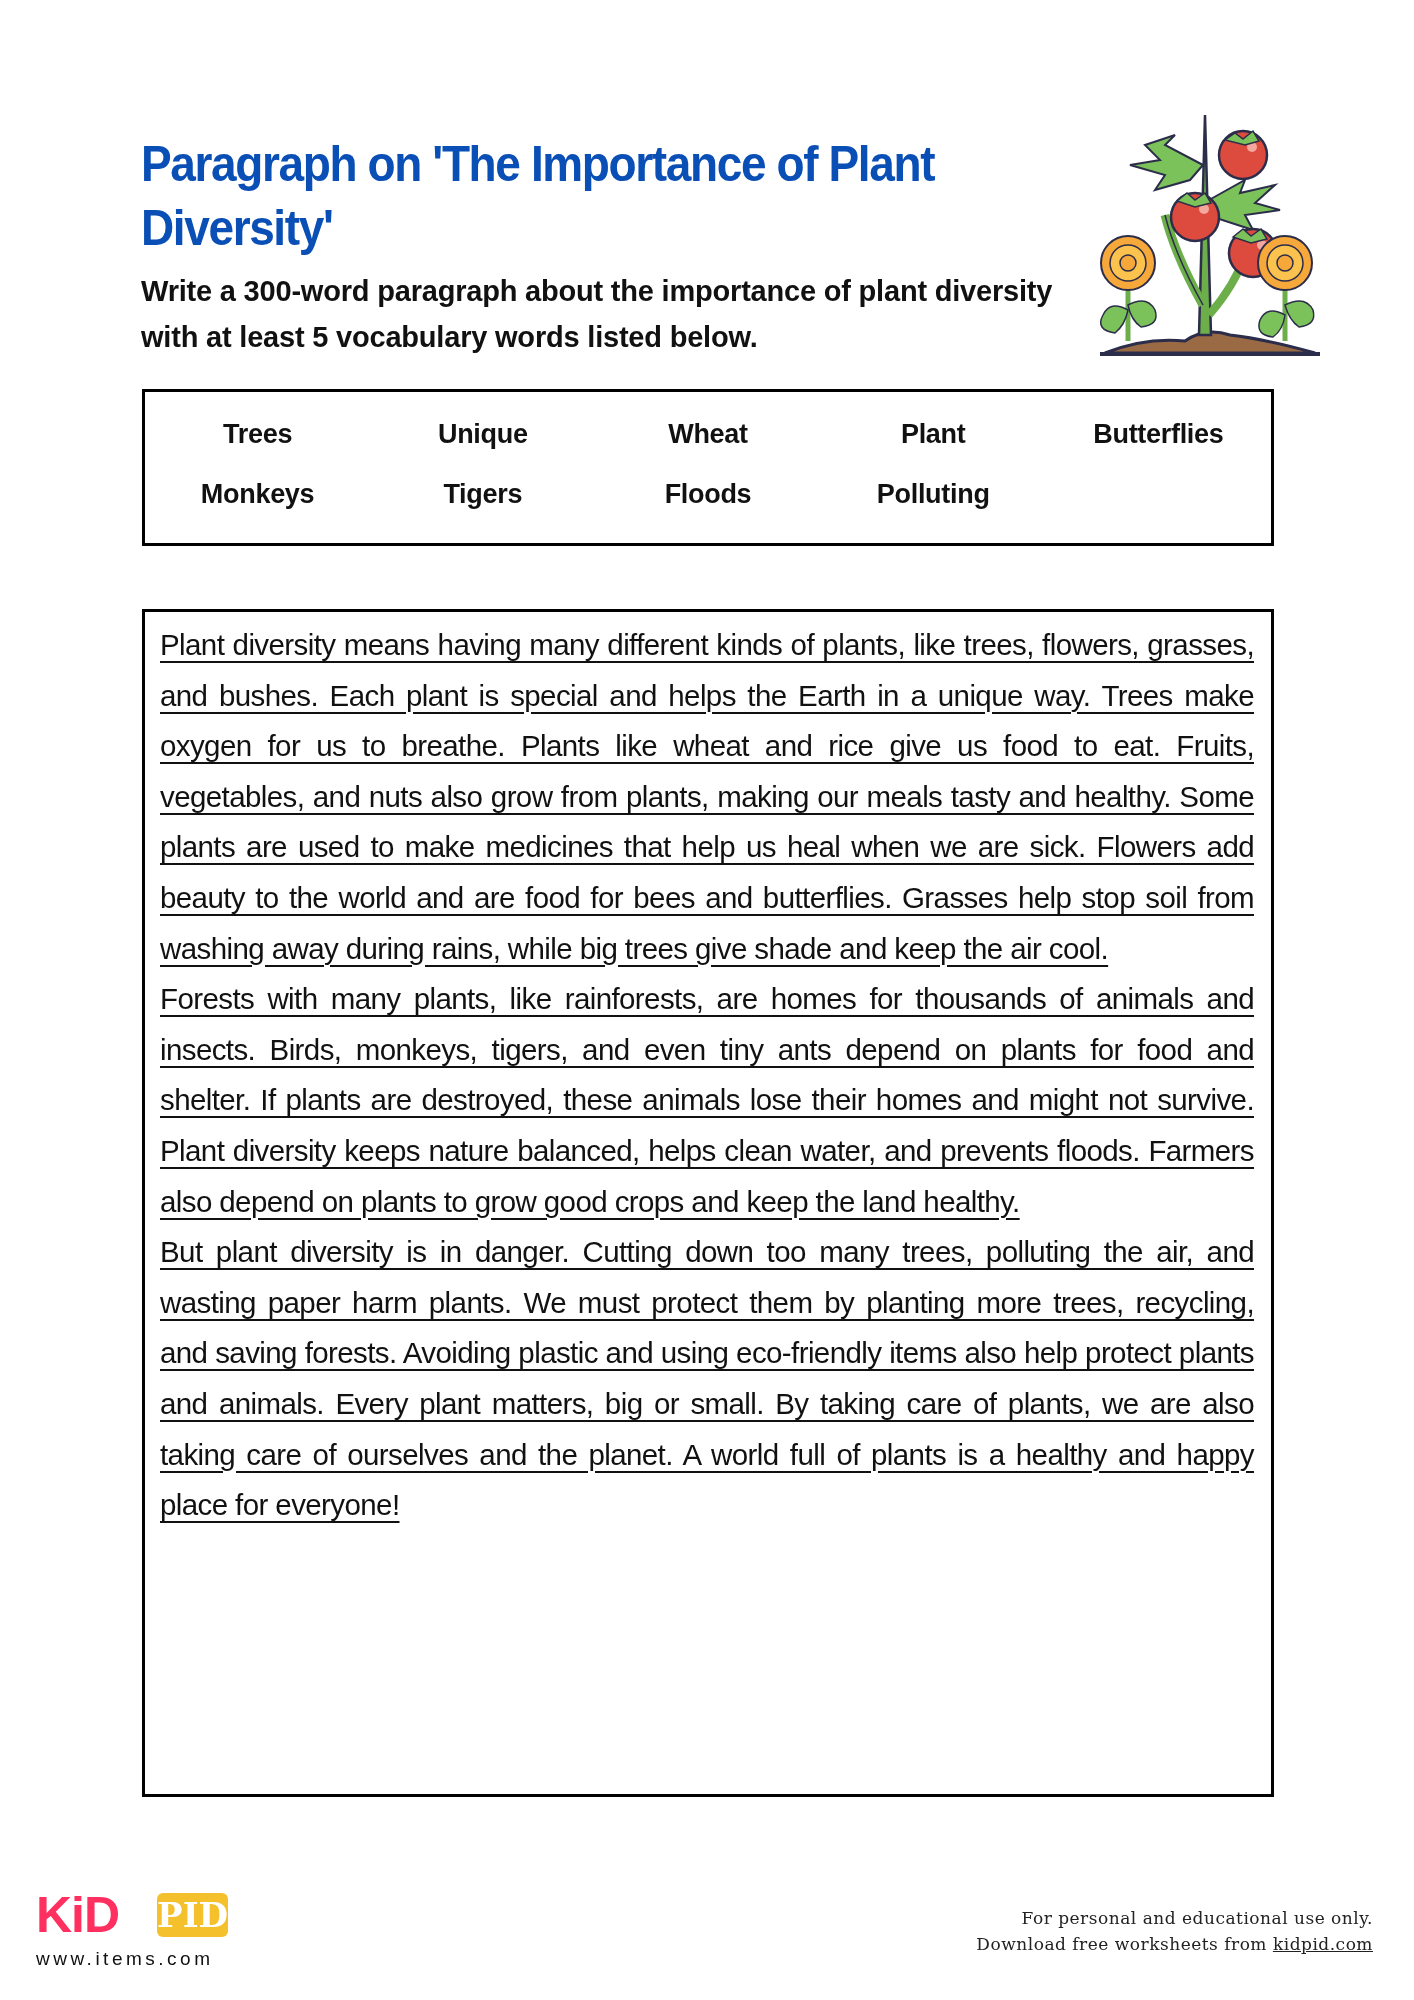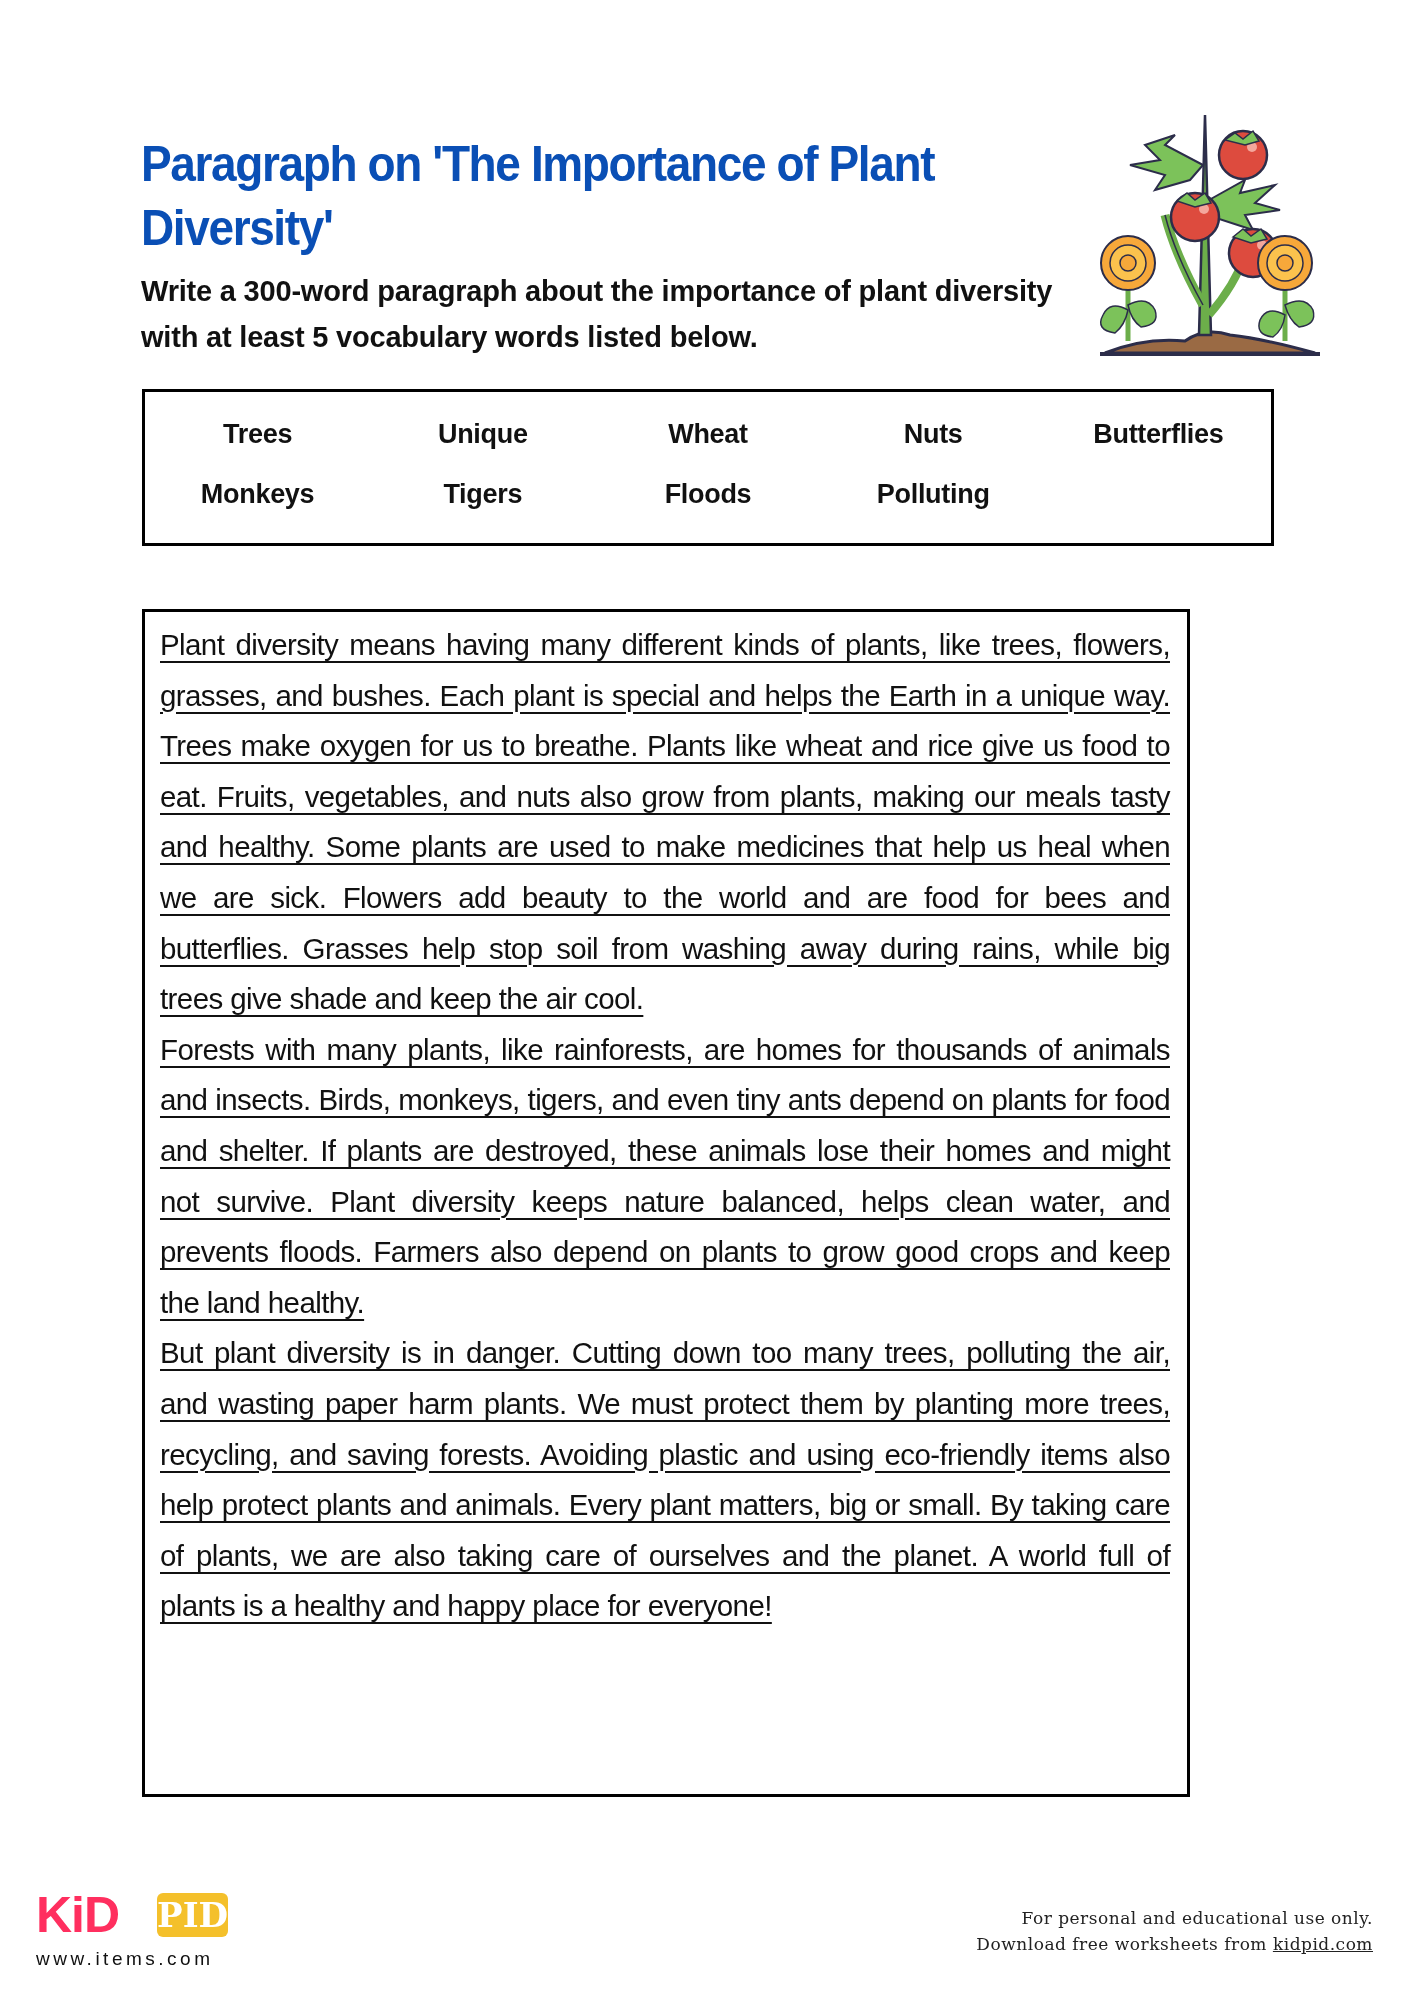--- a/index.html
+++ b/index.html
@@ -25,21 +25,21 @@
       border: 3px solid #000;
       display: grid; grid-template-columns: repeat(5, 1fr); grid-template-rows: 1fr 1fr;
       padding: 12px 0 18px 0;
     }
     .vocab-word {
       display: flex; align-items: center; justify-content: center;
       font-weight: 700; font-size: 27px; letter-spacing: -0.3px; color: #111;
     }
 
     .para-box {
-      position: absolute; left: 142px; top: 609px; width: 1048px; height: 1188px;
+      position: absolute; left: 142px; top: 609px; width: 1132px; height: 1188px;
       border: 3px solid #000; padding: 8px 17px 0 15px;
     }
     .para {
       font-family: "Liberation Sans", sans-serif; font-size: 29.5px; line-height: 50.6px;
       text-align: justify; text-decoration: underline; text-decoration-thickness: 2px;
       text-underline-offset: 6px; color: #111; letter-spacing: -0.6px;
     }
 
     .logo { position: absolute; left: 36px; top: 1890px; }
     .logo-row { display: flex; align-items: center; gap: 32px; }
@@ -104,21 +104,21 @@
     <circle cx="200" cy="158" r="27" fill="#f7a83a" stroke="#2c2d4a" stroke-width="2"></circle>
     <circle cx="200" cy="158" r="18" fill="#fbc24d" stroke="#2c2d4a" stroke-width="1.5"></circle>
     <circle cx="200" cy="158" r="8" fill="#f7a83a" stroke="#2c2d4a" stroke-width="1.5"></circle>
   </svg>
 </div>
 
 <div class="vocab-box">
   <span class="vocab-word">Trees</span>
   <span class="vocab-word">Unique</span>
   <span class="vocab-word">Wheat</span>
-  <span class="vocab-word">Nuts</span>
+  <span class="vocab-word">Plant</span>
   <span class="vocab-word">Butterflies</span>
   <span class="vocab-word">Monkeys</span>
   <span class="vocab-word">Tigers</span>
   <span class="vocab-word">Floods</span>
   <span class="vocab-word">Polluting</span>
 </div>
 
 <div class="para-box">
   <p class="para">Plant diversity means having many different kinds of plants, like trees, flowers, grasses, and bushes. Each plant is special and helps the Earth in a unique way. Trees make oxygen for us to breathe. Plants like wheat and rice give us food to eat. Fruits, vegetables, and nuts also grow from plants, making our meals tasty and healthy. Some plants are used to make medicines that help us heal when we are sick. Flowers add beauty to the world and are food for bees and butterflies. Grasses help stop soil from washing away during rains, while big trees give shade and keep the air cool.</p>
   <p class="para">Forests with many plants, like rainforests, are homes for thousands of animals and insects. Birds, monkeys, tigers, and even tiny ants depend on plants for food and shelter. If plants are destroyed, these animals lose their homes and might not survive. Plant diversity keeps nature balanced, helps clean water, and prevents floods. Farmers also depend on plants to grow good crops and keep the land healthy.</p>

